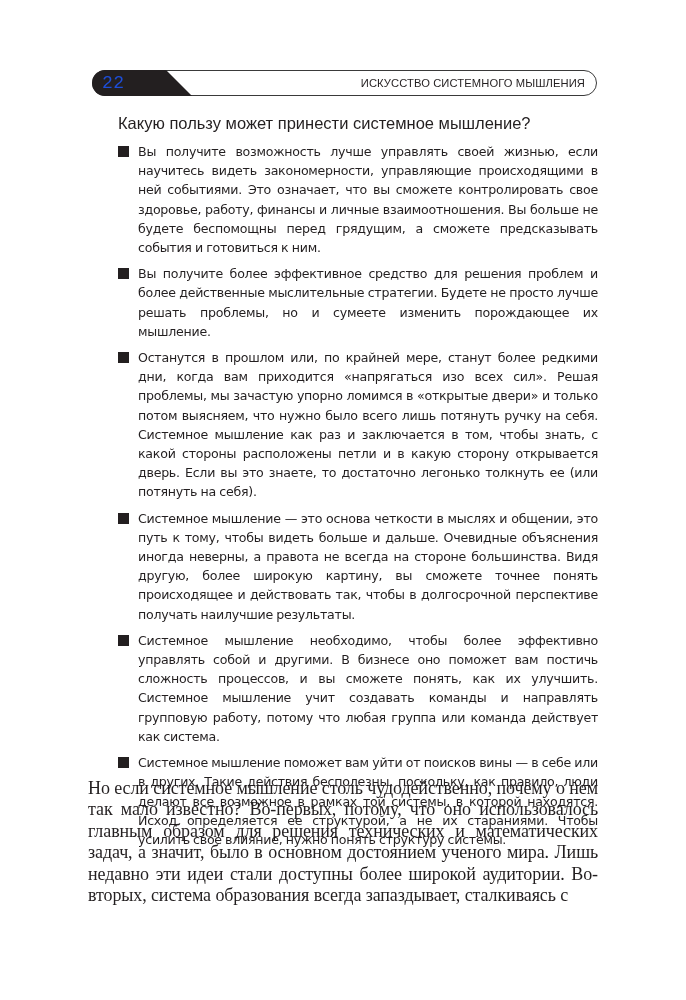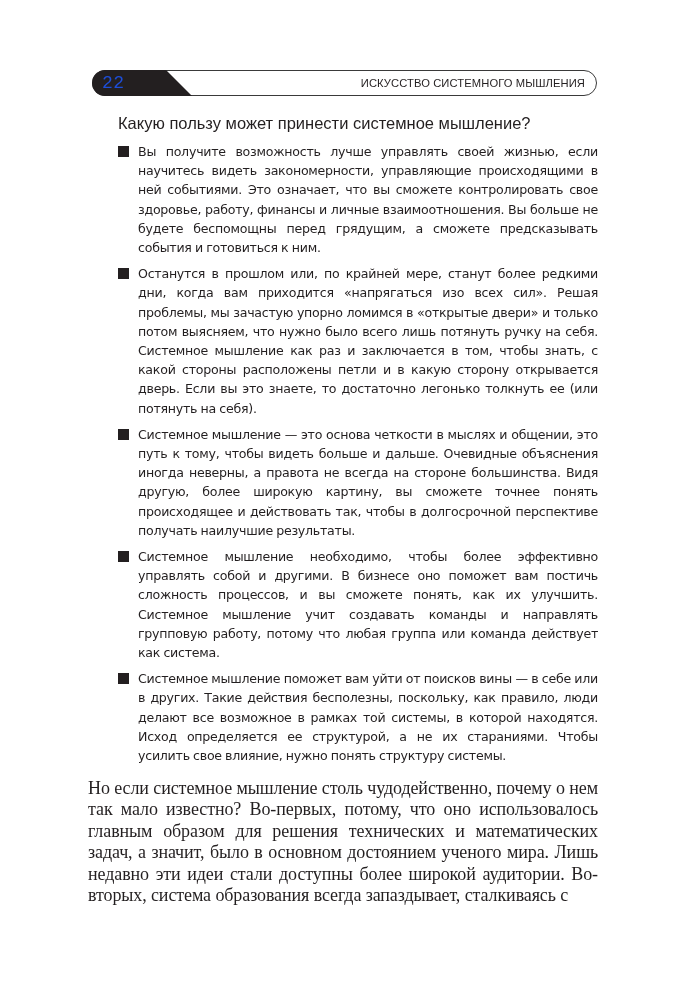--- a/index.html
+++ b/index.html
@@ -123,20 +123,24 @@
 
 <div class="question">Какую пользу может принести системное мышление?</div>
 
 <ul class="benefit-list">
   <li class="benefit-item">
     <span class="bullet-square"></span>
     <span>Вы получите возможность лучше управлять своей жизнью, если научитесь видеть закономерности, управляющие происходящими в ней событиями. Это означает, что вы сможете контролировать свое здоровье, работу, финансы и личные взаимоотношения. Вы больше не будете беспомощны перед грядущим, а сможете предсказывать события и готовиться к ним.</span>
   </li>
   <li class="benefit-item">
     <span class="bullet-square"></span>
+    <span>Вы получите более эффективное средство для решения проблем и более действенные мыслительные стратегии. Будете не просто лучше решать проблемы, но и сумеете изменить порождающее их мышление.</span>
+  </li>
+  <li class="benefit-item">
+    <span class="bullet-square"></span>
     <span>Останутся в прошлом или, по крайней мере, станут более редкими дни, когда вам приходится «напрягаться изо всех сил». Решая проблемы, мы зачастую упорно ломимся в «открытые двери» и только потом выясняем, что нужно было всего лишь потянуть ручку на себя. Системное мышление как раз и заключается в том, чтобы знать, с какой стороны расположены петли и в какую сторону открывается дверь. Если вы это знаете, то достаточно легонько толкнуть ее (или потянуть на себя).</span>
   </li>
   <li class="benefit-item">
     <span class="bullet-square"></span>
     <span>Системное мышление — это основа четкости в мыслях и общении, это путь к тому, чтобы видеть больше и дальше. Очевидные объяснения иногда неверны, а правота не всегда на стороне большинства. Видя другую, более широкую картину, вы сможете точнее понять происходящее и действовать так, чтобы в долгосрочной перспективе получать наилучшие результаты.</span>
   </li>
   <li class="benefit-item">
     <span class="bullet-square"></span>
     <span>Системное мышление необходимо, чтобы более эффективно управлять собой и другими. В бизнесе оно поможет вам постичь сложность процессов, и вы сможете понять, как их улучшить. Системное мышление учит создавать команды и направлять групповую работу, потому что любая группа или команда действует как система.</span>
   </li>

